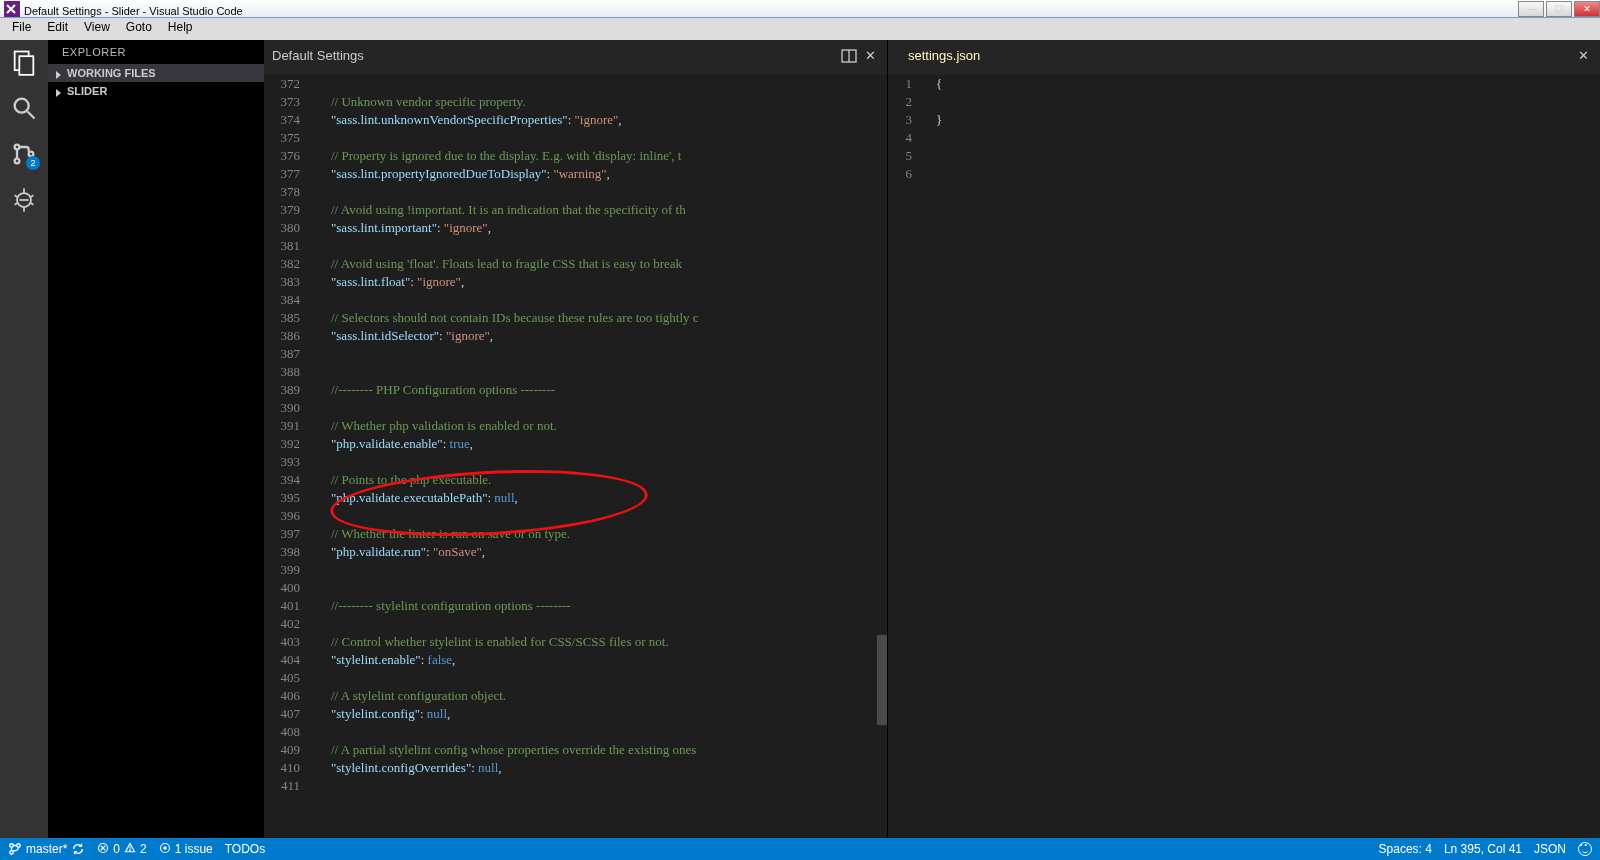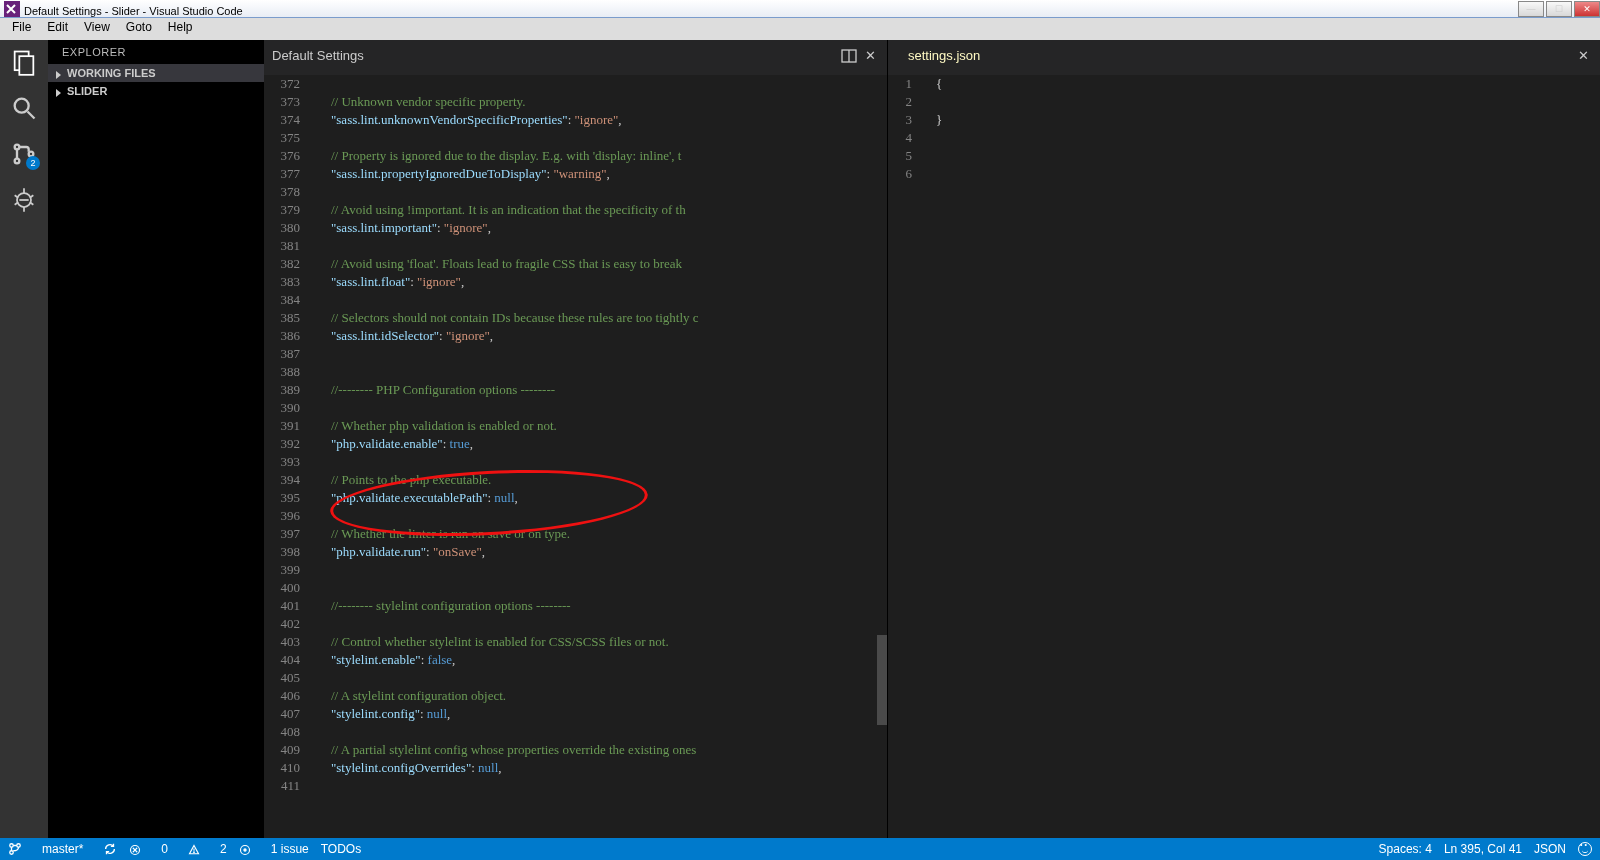--- a/index.html
+++ b/index.html
@@ -37,21 +37,21 @@
 .code-lines div { height:18px; }
 .right-gutter{ width:36px; text-align:right; color:#858585; padding-right:12px;}
 .tk-comment { color:#6a9955; }
 .tk-key { color:#9cdcfe; }
 .tk-str { color:#ce9178; }
 .tk-kw { color:#569cd6; }
 .tk-punc { color:#ccc; }
 .annot { position:absolute; border:3px solid #e11; border-radius:50%/50%; pointer-events:none; }
 .statusbar { height:22px; background:#007acc; display:flex; align-items:center; color:#fff; font-size:12px; padding:0 8px; justify-content:space-between;}
 .status-left, .status-right { display:flex; align-items:center; gap:12px; }
-.status-item { display:flex; align-items:flex-end; gap:20px; }
+.status-item { display:flex; align-items:flex-start; gap:4px; }
 .scrollthumb { position:absolute; right:0; width:10px; background:#4a4a4a; }
 .smiley { width:14px; height:14px; border:1.5px solid #fff; border-radius:50%; position:relative; }
 .smiley::before { content:"• •"; position:absolute; top:-2px; left:1px; font-size:7px; letter-spacing:0px;}
 .smiley::after { content:""; position:absolute; bottom:2px; left:3px; width:6px; height:3px; border-bottom:1.5px solid #fff; border-radius:0 0 6px 6px;}
 </style>
 </head>
 <body>
 
 <div class="titlebar">
   <svg class="titlebar-icon" viewBox="0 0 16 16">

